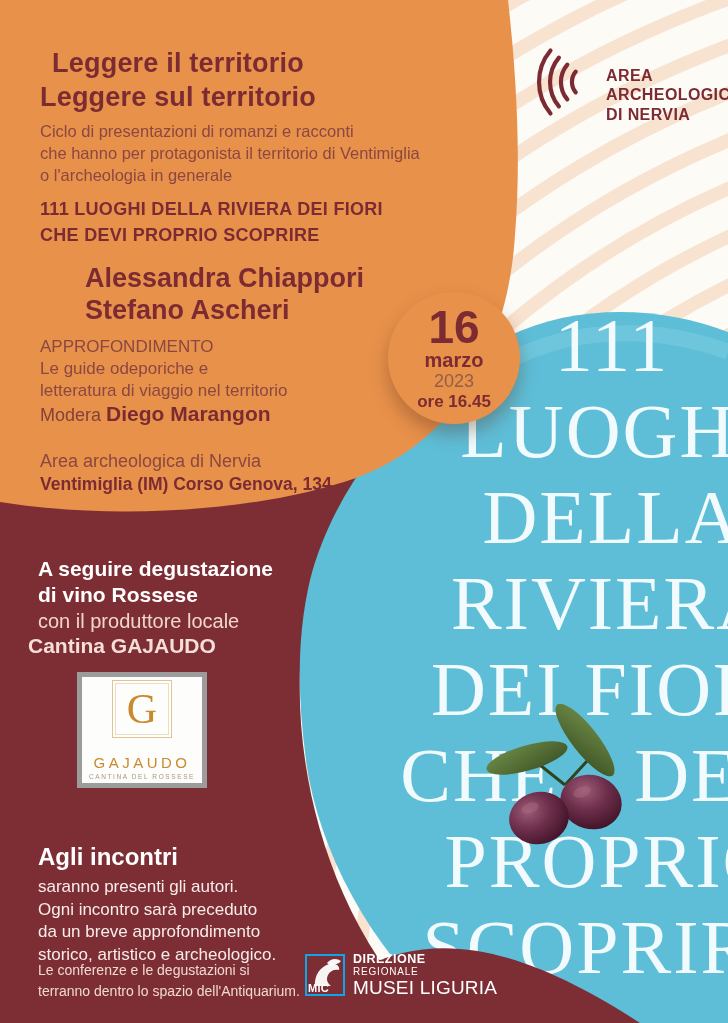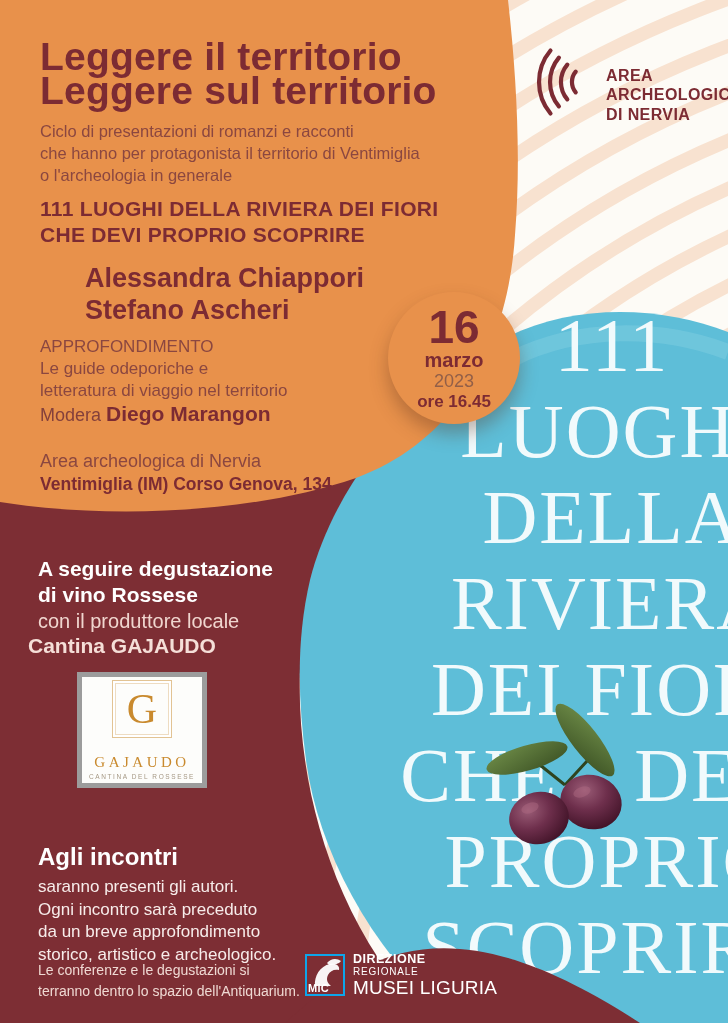--- a/index.html
+++ b/index.html
@@ -10,23 +10,23 @@
   }
   .abs{position:absolute;}
   svg{display:block;}
   .f-orange{fill:var(--orange,#E8914B);}
   .f-maroon{fill:var(--maroonbg,#7D2E34);}
   .f-blue{fill:var(--blue,#5EBED8);}
   .f-cream{fill:var(--cream,#FDFBF6);}
   .arcband{stroke:var(--peach,#F8E2D0);fill:none;}
 
   
-  .title{left:40px;top:40px;color:var(--maroon,#7C2B33);font-size:39px;font-weight:bold;line-height:34px;letter-spacing:.2px;}
+  .title{left:40px;top:46px;color:var(--maroon,#7C2B33);font-size:27px;font-weight:bold;line-height:34px;letter-spacing:.2px;text-align:center;}
   .subtitle{left:40px;top:120px;color:#8B4740;font-size:16.5px;line-height:22px;}
-  .bookheading{left:40px;top:196px;color:var(--maroon,#7C2B33);font-size:21px;font-weight:600;line-height:26px;letter-spacing:.3px;}
+  .bookheading{left:40px;top:196px;color:var(--maroon,#7C2B33);font-size:18px;font-weight:600;line-height:26px;letter-spacing:.3px;}
   .authors{left:40px;top:262px;color:var(--maroon,#7C2B33);font-size:27px;font-weight:bold;line-height:32px;margin-left:45px;}
   .focus{left:40px;top:336px;color:#8B4740;font-size:17px;line-height:22px;}
   .moderator{left:40px;top:402px;color:#84403B;font-size:18px;}
   .moderator b{color:var(--maroon,#7C2B33);font-size:21px;font-weight:bold;}
   .venue{left:40px;top:450px;color:#8B4740;font-size:18px;line-height:23px;}
   .venue .addr{color:var(--maroon,#7C2B33);font-weight:bold;font-size:17.5px;}
 
   
   .arealogo{left:524px;top:40px;display:flex;align-items:flex-end;gap:24px;}
   .arealogo .txt{color:var(--maroon,#7C2B33);font-size:16px;font-weight:bold;line-height:19.5px;letter-spacing:.4px;}
@@ -51,21 +51,21 @@
   
   .tasting{left:38px;top:556px;color:#fff;font-size:21px;font-weight:bold;line-height:26px;}
   .tasting .light{color:#F0D6CF;font-weight:normal;font-size:20px;}
   .producer{left:28px;top:634px;color:#F5DFD8;font-size:21px;font-weight:bold;}
   .gajbox{left:77px;top:672px;width:130px;height:116px;background:#FDFDFB;border:5px solid #9C9C9C;
     box-sizing:border-box;display:flex;flex-direction:column;align-items:center;justify-content:center;}
   .gajbox .mono{width:58px;height:56px;border:1px solid rgba(200,138,43,.5);
     box-shadow:inset 0 0 0 2px #fff, inset 0 0 0 3px rgba(200,138,43,.28);
     display:flex;align-items:center;justify-content:center;
     font-family:"Liberation Serif",serif;font-size:42px;color:var(--gold,#C98A2E);}
-  .gajbox .gname{font-family:Liberation Serif, serif;color:var(--gold,#C98A2E);
+  .gajbox .gname{font-family:Liberation Sans, sans-serif;color:var(--gold,#C98A2E);
     font-size:15px;letter-spacing:3.5px;margin-top:16px;}
   .gajbox .gtag{font-size:6.5px;letter-spacing:1.6px;color:#A59884;text-transform:uppercase;margin-top:2px;}
   .meetings{left:38px;top:842px;color:#fff;}
   .meetings .mt{font-size:24px;font-weight:bold;line-height:30px;}
   .meetings .ml{font-size:17px;line-height:22.5px;color:#F7ECEA;margin-top:4px;}
   .footnote{left:38px;top:960px;color:#EFD9D3;font-size:14px;line-height:21px;}
 
   
   .miclogo{left:305px;top:952px;display:flex;align-items:center;gap:8px;color:#fff;}
   .mic-ico{position:relative;width:40px;height:42px;border:2px solid #0ea5e9;box-sizing:border-box;}

